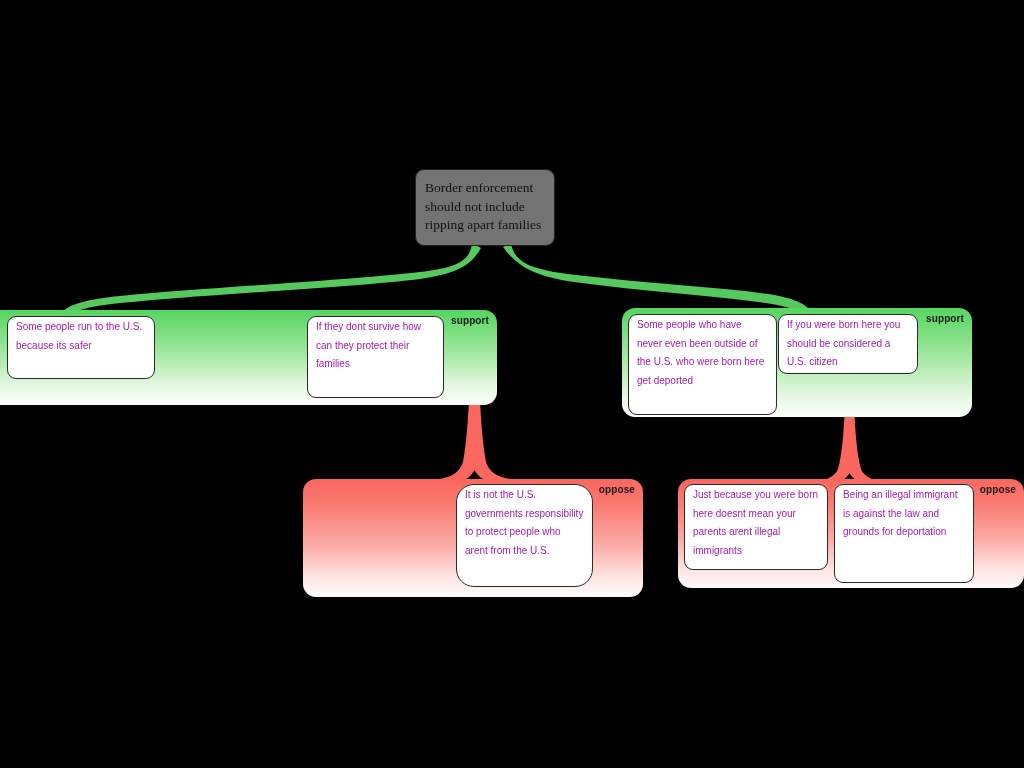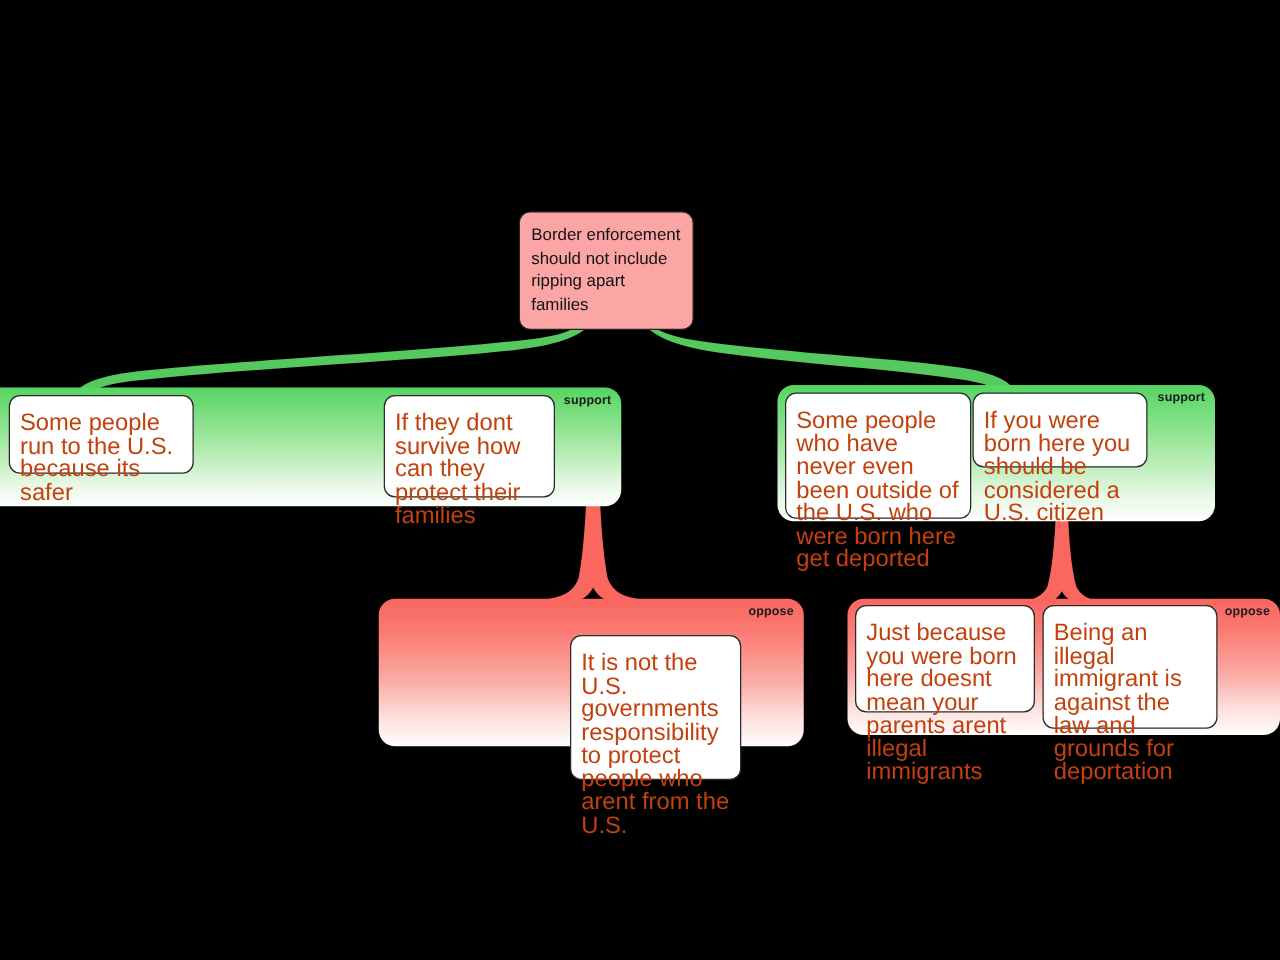--- a/index.html
+++ b/index.html
@@ -26,28 +26,29 @@
     pointer-events: none;
   }
 
   
   .root-node {
     position: absolute;
     left: 415px;
     top: 169px;
     width: 140px;
     box-sizing: border-box;
-    background: #fca5a5;
+    background: #737373;
     border: 1px solid #222222;
     border-radius: 9px;
     padding: 9px 9px 10px 9px;
     font-size: 13.5px;
     line-height: 18.5px;
     color: #111111;
     z-index: 6;
+    font-family: Liberation Serif, serif;
   }
 
   
   .panel {
     position: absolute;
     box-sizing: border-box;
     z-index: 3;
   }
   .panel-support {
     background: linear-gradient(to bottom, #55d561 0%, #7ade7e 22%, #b5ecb2 55%, #e8f8e6 82%, #fdfffd 100%);
@@ -65,24 +66,24 @@
     white-space: nowrap;
   }
 
   
   .card {
     position: absolute;
     box-sizing: border-box;
     background: #ffffff;
     border: 1px solid #2a2a2a;
     border-radius: 9px;
-    padding: 13px 8px 8px 8px;
-    font-size: 19px;
+    padding: 1px 8px 8px 8px;
+    font-size: 10px;
     line-height: 18.5px;
-    color: #c2410c;
+    color: #a21caf;
     z-index: 5;
   }
 
   
   .r-tl { border-top-left-radius: 13px; }
   .r-tr { border-top-right-radius: 13px; }
   .r-bl { border-bottom-left-radius: 13px; }
   .r-br { border-bottom-right-radius: 13px; }
 </style>
 </head>
@@ -157,21 +158,21 @@
   <div class="card" style="left:628px; top:314px; width:149px; height:101px;">
     <span>Some people who have never even been outside of the U.S. who were born here get deported</span>
   </div>
   <div class="card" style="left:778px; top:314px; width:140px; height:60px;">
     <span>If you were born here you should be considered a U.S. citizen</span>
   </div>
 
   <div class="panel panel-oppose r-tl r-tr r-bl r-br" style="left:303px; top:479px; width:340px; height:118px;">
     <div class="panel-label" style="right:8px;">oppose</div>
   </div>
-  <div class="card" style="left:456px; top:508px; width:137px; height:116px;">
+  <div class="card" style="left:456px; top:484px; width:137px; height:103px;border-radius:18px;">
     <span>It is not the U.S. governments responsibility to protect people who arent from the U.S.</span>
   </div>
 
   <div class="panel panel-oppose r-tl r-tr r-bl r-br" style="left:678px; top:479px; width:346px; height:109px;">
     <div class="panel-label" style="right:8px;">oppose</div>
   </div>
   <div class="card" style="left:684px; top:484px; width:144px; height:86px;">
     <span>Just because you were born here doesnt mean your parents arent illegal immigrants</span>
   </div>
   <div class="card" style="left:834px; top:484px; width:140px; height:99px;">

